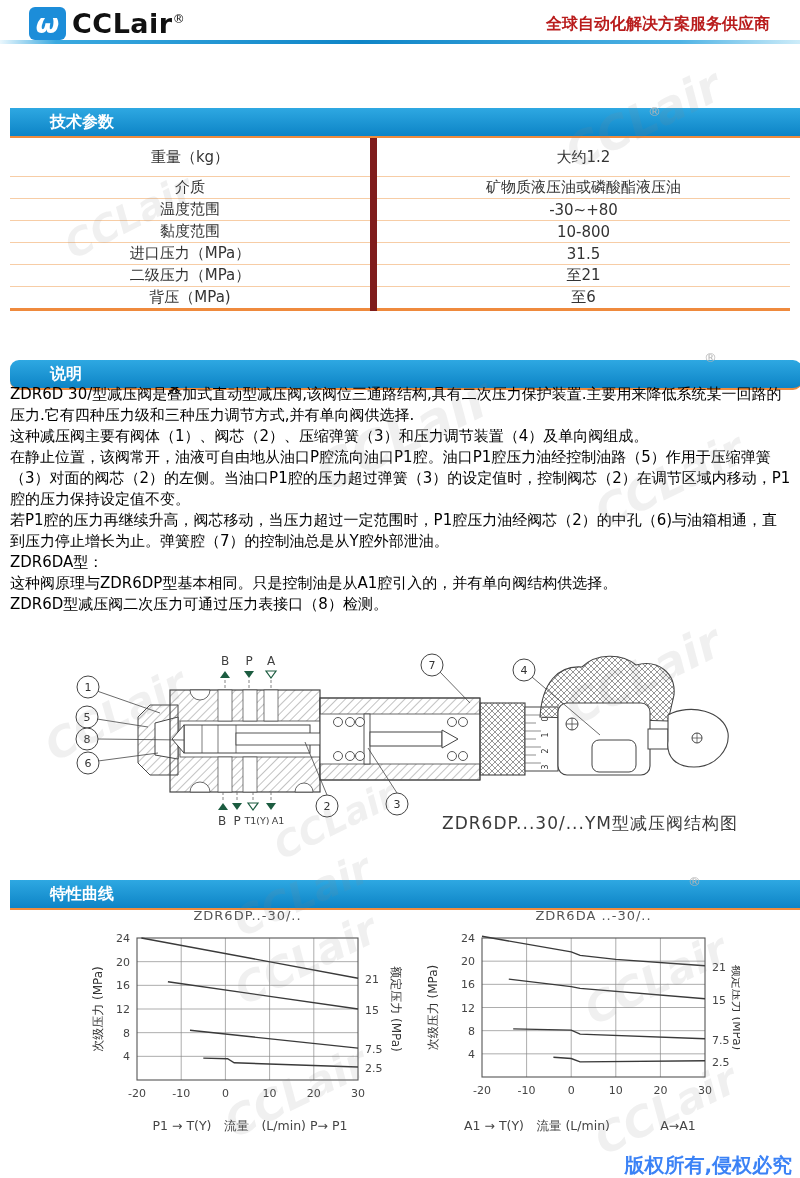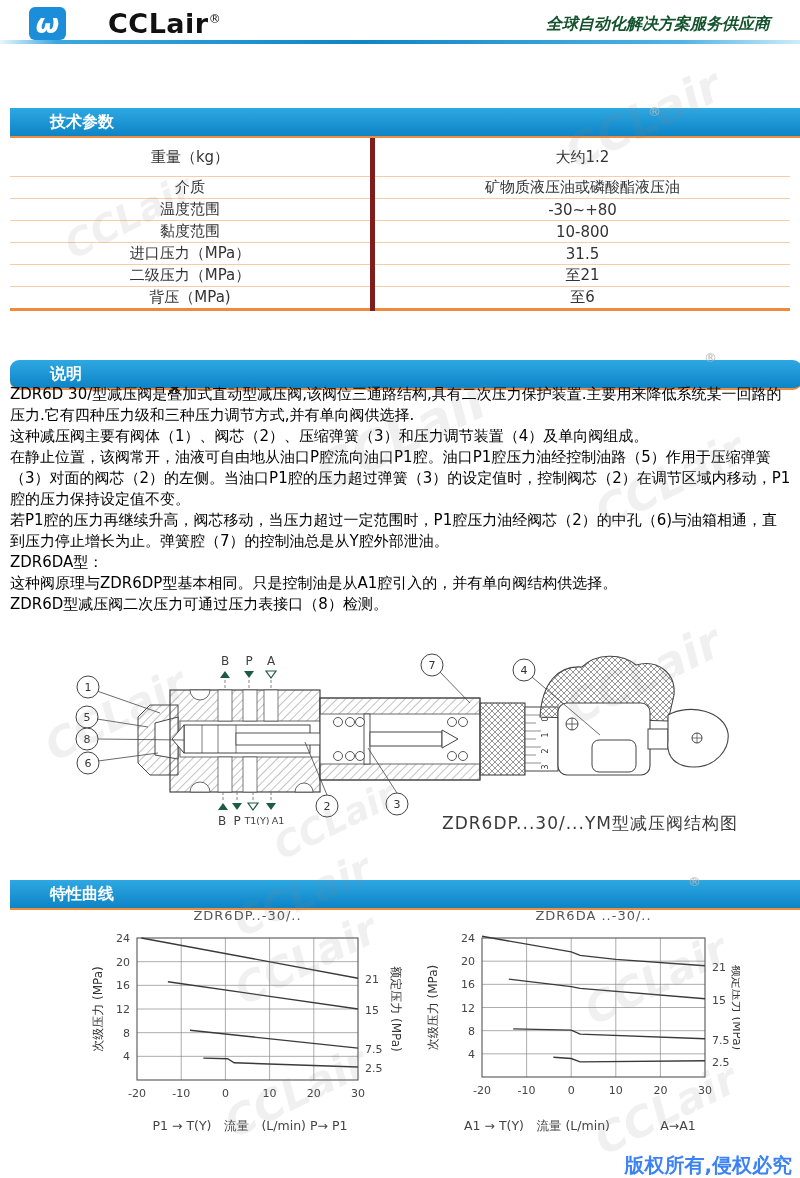--- a/index.html
+++ b/index.html
@@ -4,36 +4,36 @@
 <style>
   html,body{margin:0;padding:0;}
   body{width:800px;height:1178px;position:relative;background:#fff;overflow:hidden;
        font-family:"DejaVu Sans","Liberation Sans",sans-serif;color:#333;}
   .abs{position:absolute;}
   
   .logo-box{position:absolute;left:29px;top:7px;width:37px;height:33px;background:#1c8dd9;
             border-radius:6px;color:#fff;text-align:center;font-size:27px;font-style:italic;
             font-weight:bold;line-height:33px;}
   .brand{position:absolute;left:72px;top:8px;font-size:27px;font-weight:bold;color:#111;
-         letter-spacing:.5px;margin-left:36px;}
+         letter-spacing:.5px;}
   .brand sup{font-size:12px;font-weight:normal;}
-  .tagline{position:absolute;right:30px;top:14px;font-size:16px;font-weight:bold;color:#14532d;font-style:italic;}
+  .tagline{position:absolute;right:30px;top:14px;font-size:16px;font-weight:bold;color:#b91c1c;}
   .header-line{position:absolute;left:0;top:40px;width:800px;height:4px;
     background:linear-gradient(90deg,#eaf7fd 0%,#3aa9e0 7%,#0f85c7 45%,#4fb3e5 85%,#cdecf9 100%);}
   
   .secbar{position:absolute;left:10px;width:780px;height:28px;line-height:28px;
           background:linear-gradient(180deg,#2ea8e2,#0d84c6);color:#fff;font-size:16px;
           font-weight:bold;padding-left:12px;border-bottom:2px solid #f08c3e;}
   .secbar span{margin-left:28px;}
   
   table.tech{position:absolute;left:10px;top:138px;width:780px;border-collapse:collapse;
              border-bottom:3px solid #ef8a3d;table-layout:fixed;}
   table.tech td{border-bottom:1px solid #f7cda6;text-align:center;font-size:15px;color:#333;
                 height:21px;padding:0;}
-  table.tech td:first-child{border-right:5px solid #7f1d1d;width:360px;}
+  table.tech td:first-child{border-right:7px solid #7f1d1d;width:360px;}
   table.tech tr:first-child td{height:38px;}
   table.tech tr:last-child td{border-bottom:none;}
   
   .desc{position:absolute;left:10px;top:384px;width:782px;font-size:15px;line-height:21px;color:#000000;}
   .desc p{margin:0;}
   
   svg text.tick{font-size:11px;fill:#444;font-family:"DejaVu Sans","Liberation Sans",sans-serif;}
   svg text.ctitle{font-size:13px;fill:#555;letter-spacing:1px;}
   svg text.alab{font-size:12px;fill:#333;}
   svg text.cap{font-size:12.5px;fill:#444;}

